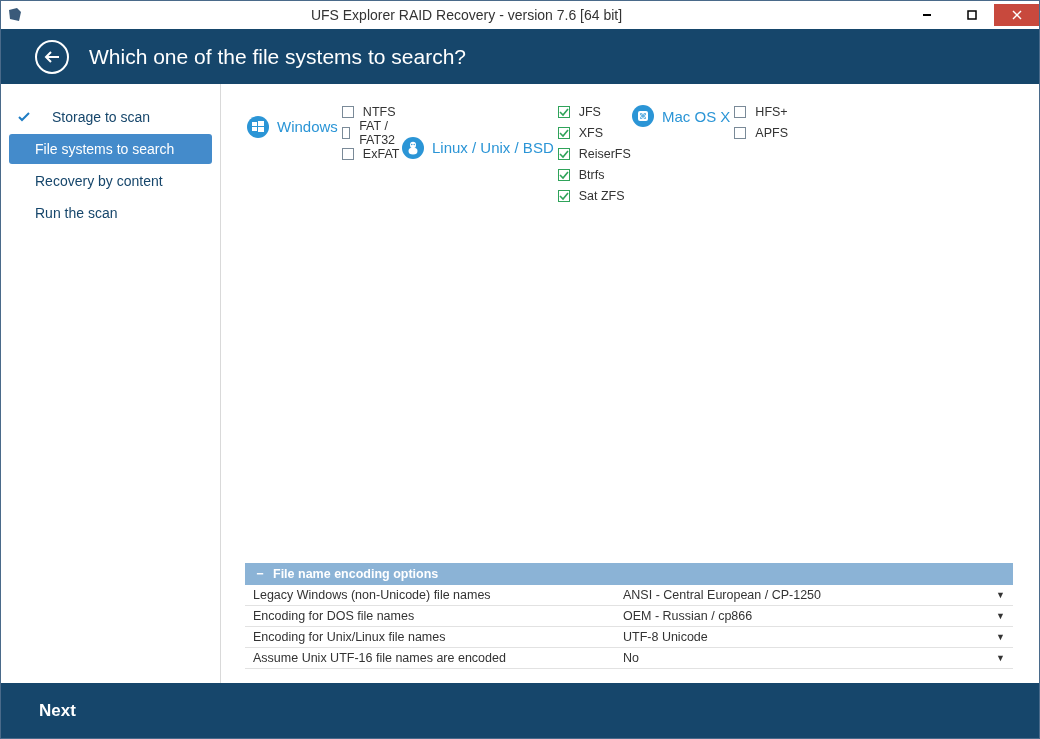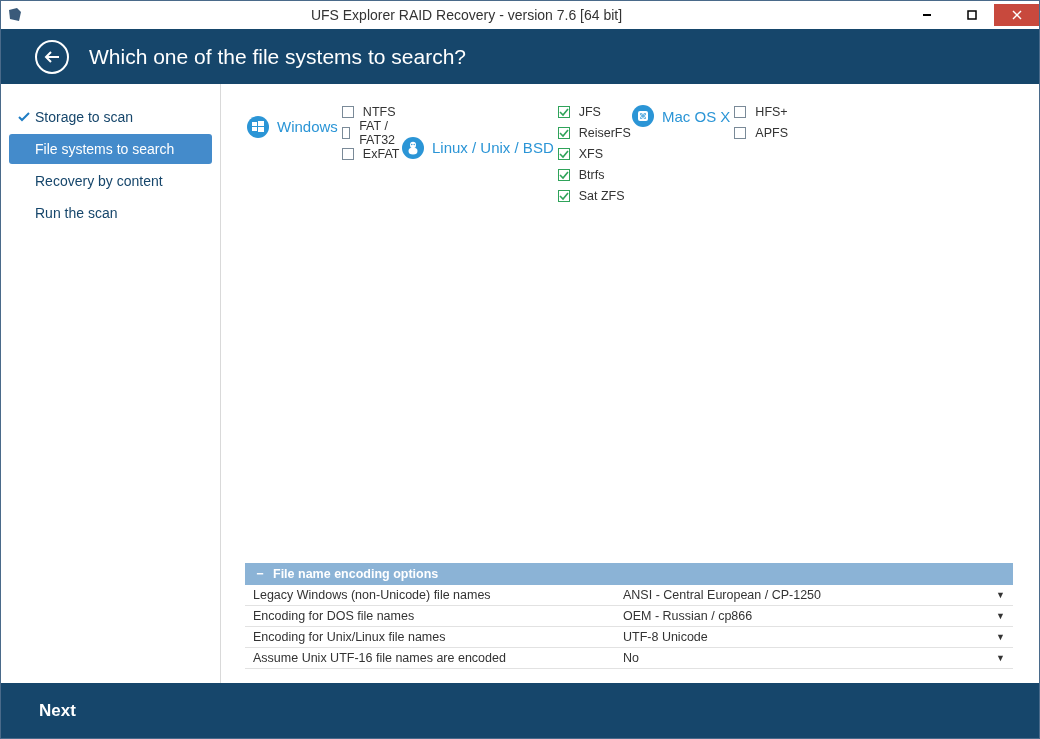--- a/index.html
+++ b/index.html
@@ -15,21 +15,21 @@
   .win-btn.close { background: #c8493d; color: #fff; }
   .win-btn.min, .win-btn.max { color: #000; }
   
   .header { background: #16466b; height: 55px; display: flex; align-items: center; padding: 0 35px 0 34px; }
   .back-btn { width: 34px; height: 34px; border: 2px solid #fff; border-radius: 50%; display: flex; align-items: center; justify-content: center; margin-right: 20px; }
   .back-btn svg { display:block; }
   .header-title { color: #fff; font-size: 21px; font-weight: 400; }
   
   .body { flex: 1; display: flex; overflow: hidden; }
   .sidebar { width: 220px; border-right: 1px solid #d9d9d9; padding: 18px 8px 0 8px; }
-  .side-item { display: flex; align-items: center; height: 30px; padding: 0 8px; font-size: 14px; color: #16466b; border-radius: 0; margin-bottom: 2px; }
+  .side-item { display: flex; align-items: center; height: 30px; padding: 0 8px; font-size: 14px; color: #16466b; border-radius: 0; margin-bottom: 2px; gap: 17px; }
   .side-item .chk { width: 18px; display: inline-flex; align-items: center; justify-content: flex-start; color: #1f7dc4; }
   .side-item.active { background: #448bcb; color: #fff; border-radius: 3px; }
   .side-item.indent { padding-left: 26px; }
   .main { flex: 1; display: flex; flex-direction: column; }
   .fs-area { flex: 1; padding: 18px 26px 0 26px; display: flex; gap: 0; align-items: flex-start; }
   .fs-col { display: flex; }
   .fs-col.windows { width: 155px; }
   .fs-col.linux   { width: 230px; }
   .fs-col.mac     { width: 180px; }
   .fs-head { display: flex; align-items: center; margin-bottom: 14px; }
@@ -167,29 +167,29 @@
                   </svg>
                 </span>
                 <span class="label">JFS</span>
               </div>
               <div class="fs-item checked">
                 <span class="box">
                   <svg width="10" height="10">
                     <polyline points="1,5 4,8 9,2" fill="none" stroke="#2fa35a" stroke-width="1.6"></polyline>
                   </svg>
                 </span>
+                <span class="label">XFS</span>
+              </div>
+              <div class="fs-item checked">
+                <span class="box">
+                  <svg width="10" height="10">
+                    <polyline points="1,5 4,8 9,2" fill="none" stroke="#2fa35a" stroke-width="1.6"></polyline>
+                  </svg>
+                </span>
                 <span class="label">ReiserFS</span>
-              </div>
-              <div class="fs-item checked">
-                <span class="box">
-                  <svg width="10" height="10">
-                    <polyline points="1,5 4,8 9,2" fill="none" stroke="#2fa35a" stroke-width="1.6"></polyline>
-                  </svg>
-                </span>
-                <span class="label">XFS</span>
               </div>
               <div class="fs-item checked">
                 <span class="box">
                   <svg width="10" height="10">
                     <polyline points="1,5 4,8 9,2" fill="none" stroke="#2fa35a" stroke-width="1.6"></polyline>
                   </svg>
                 </span>
                 <span class="label">Btrfs</span>
               </div>
               <div class="fs-item checked">

